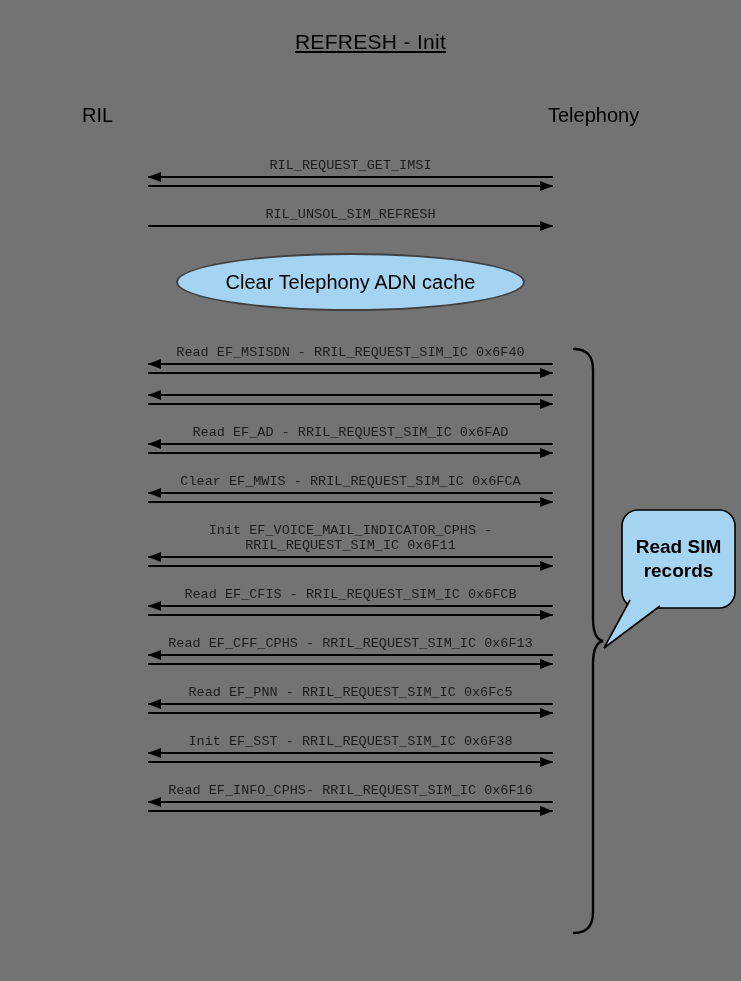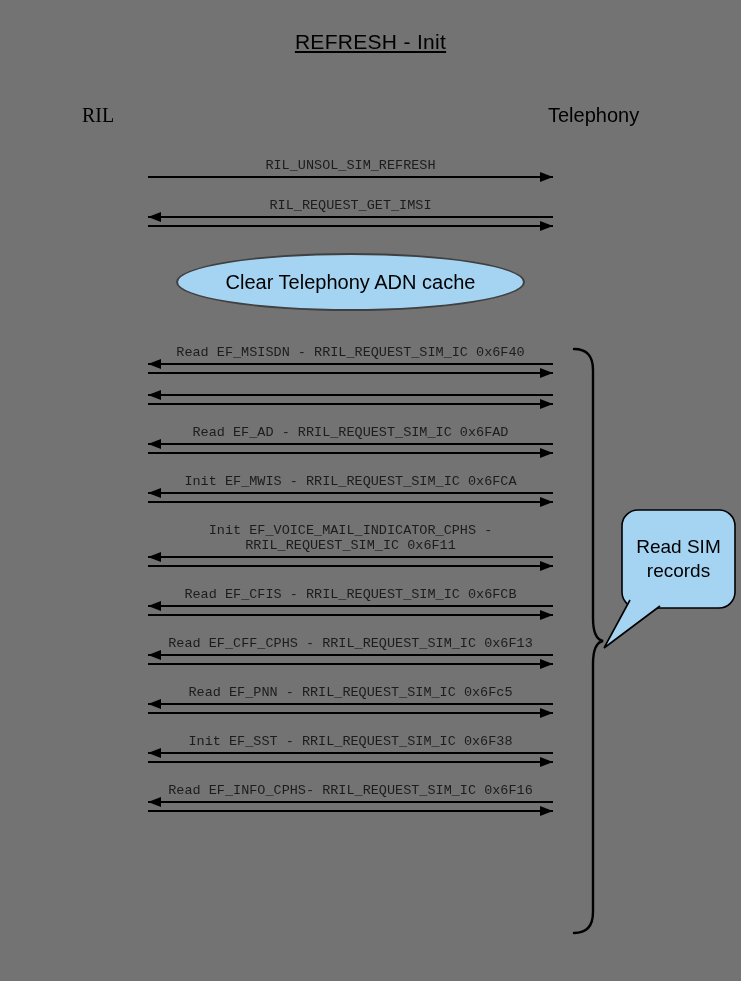--- a/index.html
+++ b/index.html
@@ -17,21 +17,21 @@
     position: absolute;
     top: 30px;
     left: 0;
     width: 100%;
     text-align: center;
     font-size: 21px;
     text-decoration: underline;
     letter-spacing: 0.3px;
   }
   .actor { position: absolute; top: 104px; font-size: 20px; }
-  .actor-left  { left: 82px; font-family: Liberation Serif, serif; }
+  .actor-left  { left: 82px; }
   .actor-right { left: 548px; }
 
   .msgs {
     position: absolute;
     left: 148px;
     top: 158px;
     width: 405px;
   }
   .msg { margin-bottom: 20px; }
   .msg-label {
@@ -101,43 +101,44 @@
     width: 113px;
     height: 94px;
     box-sizing: border-box;
     padding: 0 8px;
     display: flex;
     align-items: center;
     justify-content: center;
     text-align: center;
     font-size: 19px;
     line-height: 1.25;
+    font-weight: bold;
   }
 </style>
 </head>
 <body>
 
 <div class="canvas">
 
   <div class="title">REFRESH - Init</div>
 
   <div class="actor actor-left">RIL</div>
   <div class="actor actor-right">Telephony</div>
 
   <div class="msgs">
 
     <div class="msg">
+      <div class="msg-label">RIL_REQUEST_GET_IMSI</div>
+    <div class="arrow a-left"></div>
+        <div class="arrow a-right"></div>
+      </div>
+
+    <div class="msg">
       <div class="msg-label">RIL_UNSOL_SIM_REFRESH</div>
     <div class="arrow a-right"></div>
-      </div>
-
-    <div class="msg">
-      <div class="msg-label">RIL_REQUEST_GET_IMSI</div>
-    <div class="arrow a-left"></div>
-        <div class="arrow a-right"></div>
       </div>
 
     <div class="note-ellipse">
       <span>Clear Telephony ADN cache</span>
     </div>
 
 
     <div class="msg">
       <div class="msg-label">Read EF_MSISDN - RRIL_REQUEST_SIM_IC 0x6F40</div>
     <div class="arrow a-left"></div>
@@ -149,21 +150,21 @@
         <div class="arrow a-right"></div>
       </div>
 
     <div class="msg">
       <div class="msg-label">Read EF_AD - RRIL_REQUEST_SIM_IC 0x6FAD</div>
     <div class="arrow a-left"></div>
         <div class="arrow a-right"></div>
       </div>
 
     <div class="msg">
-      <div class="msg-label">Init EF_MWIS - RRIL_REQUEST_SIM_IC 0x6FCA</div>
+      <div class="msg-label">Clear EF_MWIS - RRIL_REQUEST_SIM_IC 0x6FCA</div>
     <div class="arrow a-left"></div>
         <div class="arrow a-right"></div>
       </div>
 
     <div class="msg">
       <div class="msg-label">Init EF_VOICE_MAIL_INDICATOR_CPHS - RRIL_REQUEST_SIM_IC 0x6F11</div>
     <div class="arrow a-left"></div>
         <div class="arrow a-right"></div>
       </div>
 

